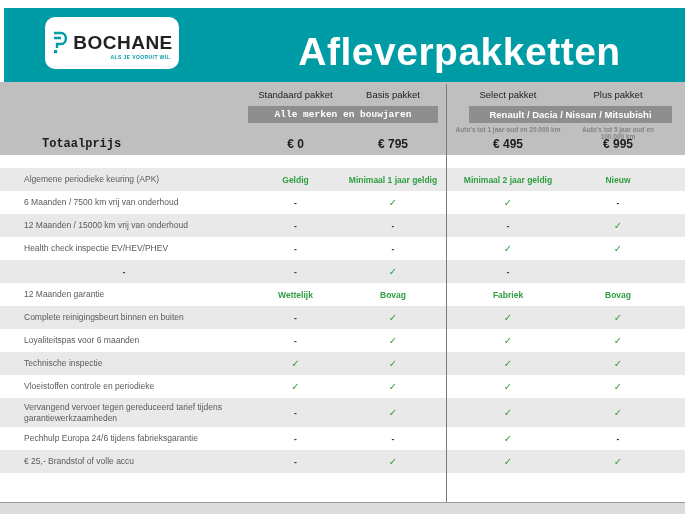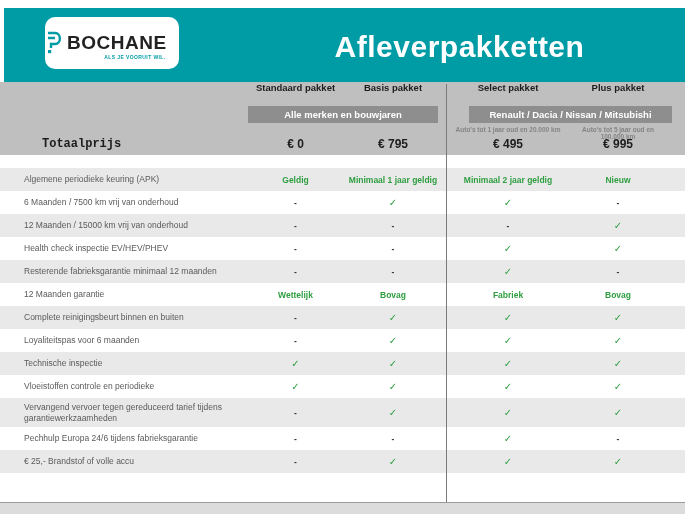--- a/index.html
+++ b/index.html
@@ -9,55 +9,55 @@
     font-family:"Liberation Sans", sans-serif; overflow:hidden;
   }
   
   .topbar {
     position:absolute; left:4px; right:0; top:8px; height:74px;
     background:#009CA6;
   }
   .logo-card {
     position:absolute; left:41px; top:9px; width:134px; height:52px;
     background:#fff; border-radius:10px;
-    display:flex; align-items:center; justify-content:flex-start; gap:4px;
+    display:flex; align-items:center; justify-content:center; gap:4px;
   }
   .logo-icon { flex:0 0 auto; margin-top:2px; }
   .logo-text-wrap { position:relative; }
   .logo-name {
     font-size:19px; font-weight:bold; color:#222; letter-spacing:0.5px;
     font-family:"Liberation Sans", sans-serif;
   }
   .logo-tagline {
     position:absolute; right:1px; bottom:-6px;
     font-size:5px; letter-spacing:0.4px; color:#009CA6; font-weight:bold;
     white-space:nowrap;
   }
   .main-title {
     position:absolute; left:230px; right:0; top:22px; text-align:center;
-    color:#fff; font-size:30px; font-weight:bold; letter-spacing:0.5px;
+    color:#fff; font-size:39px; font-weight:bold; letter-spacing:0.5px;
   }
   
   .head-block {
     position:absolute; left:0; right:0; top:82px; height:73px;
     background:#BFBFBF;
   }
   .grid {
     display:grid;
     grid-template-columns:248px 95px 100px 130px 90px;
   }
   .col-label {
-    text-align:center; font-size:9.5px; font-weight:bold; color:#1d1d1d;
+    padding-top:7px; text-align:center; font-size:9.5px; font-weight:normal; color:#1d1d1d;
   }
   .badge {
     position:absolute; top:24px; height:17px;
     background:#8E8E8E; color:#fff; font-size:9.5px; font-weight:bold;
     display:flex; align-items:center; justify-content:center;
   }
-  .badge-left  { left:248px; width:190px; }
+  .badge-left  { left:248px; width:190px;font-family:Liberation Mono, monospace; }
   .badge-right { left:458px; width:203px;margin-left:11px; }
   .note-row { position:absolute; left:0; right:0; top:44px; }
   .note { text-align:center; font-size:6.5px; font-weight:bold; color:#848484; }
   .totals-row { position:absolute; left:0; right:0; bottom:4px; align-items:center; }
   .totals-label { padding-left:42px; font-size:12px; font-weight:bold; color:#1d1d1d;font-family:Liberation Mono, monospace; }
   .total-val { text-align:center; font-size:12px; font-weight:bold; color:#1d1d1d; }
   
   .rows { position:absolute; left:0; right:0; top:168px; }
   .row { align-items:center; min-height:23px; }
   .row-gray { background:#E9E9E9; }
@@ -150,21 +150,20 @@
         <div class="cell val check">✓</div>
       </div>
       <div class="row grid row-white">
         <div class="cell feature">Health check inspectie EV/HEV/PHEV</div>
         <div class="cell val dash">-</div>
         <div class="cell val dash">-</div>
         <div class="cell val check">✓</div>
         <div class="cell val check">✓</div>
       </div>
       <div class="row grid row-gray">
-        <div class="cell feature">Resterende fabrieksgarantie minimaal 12 maanden</div>
         <div class="cell val dash">-</div>
         <div class="cell val dash">-</div>
         <div class="cell val check">✓</div>
         <div class="cell val dash">-</div>
       </div>
       <div class="row grid row-white">
         <div class="cell feature">12 Maanden  garantie</div>
         <div class="cell val green-text">Wettelijk</div>
         <div class="cell val green-text">Bovag</div>
         <div class="cell val green-text">Fabriek</div>

